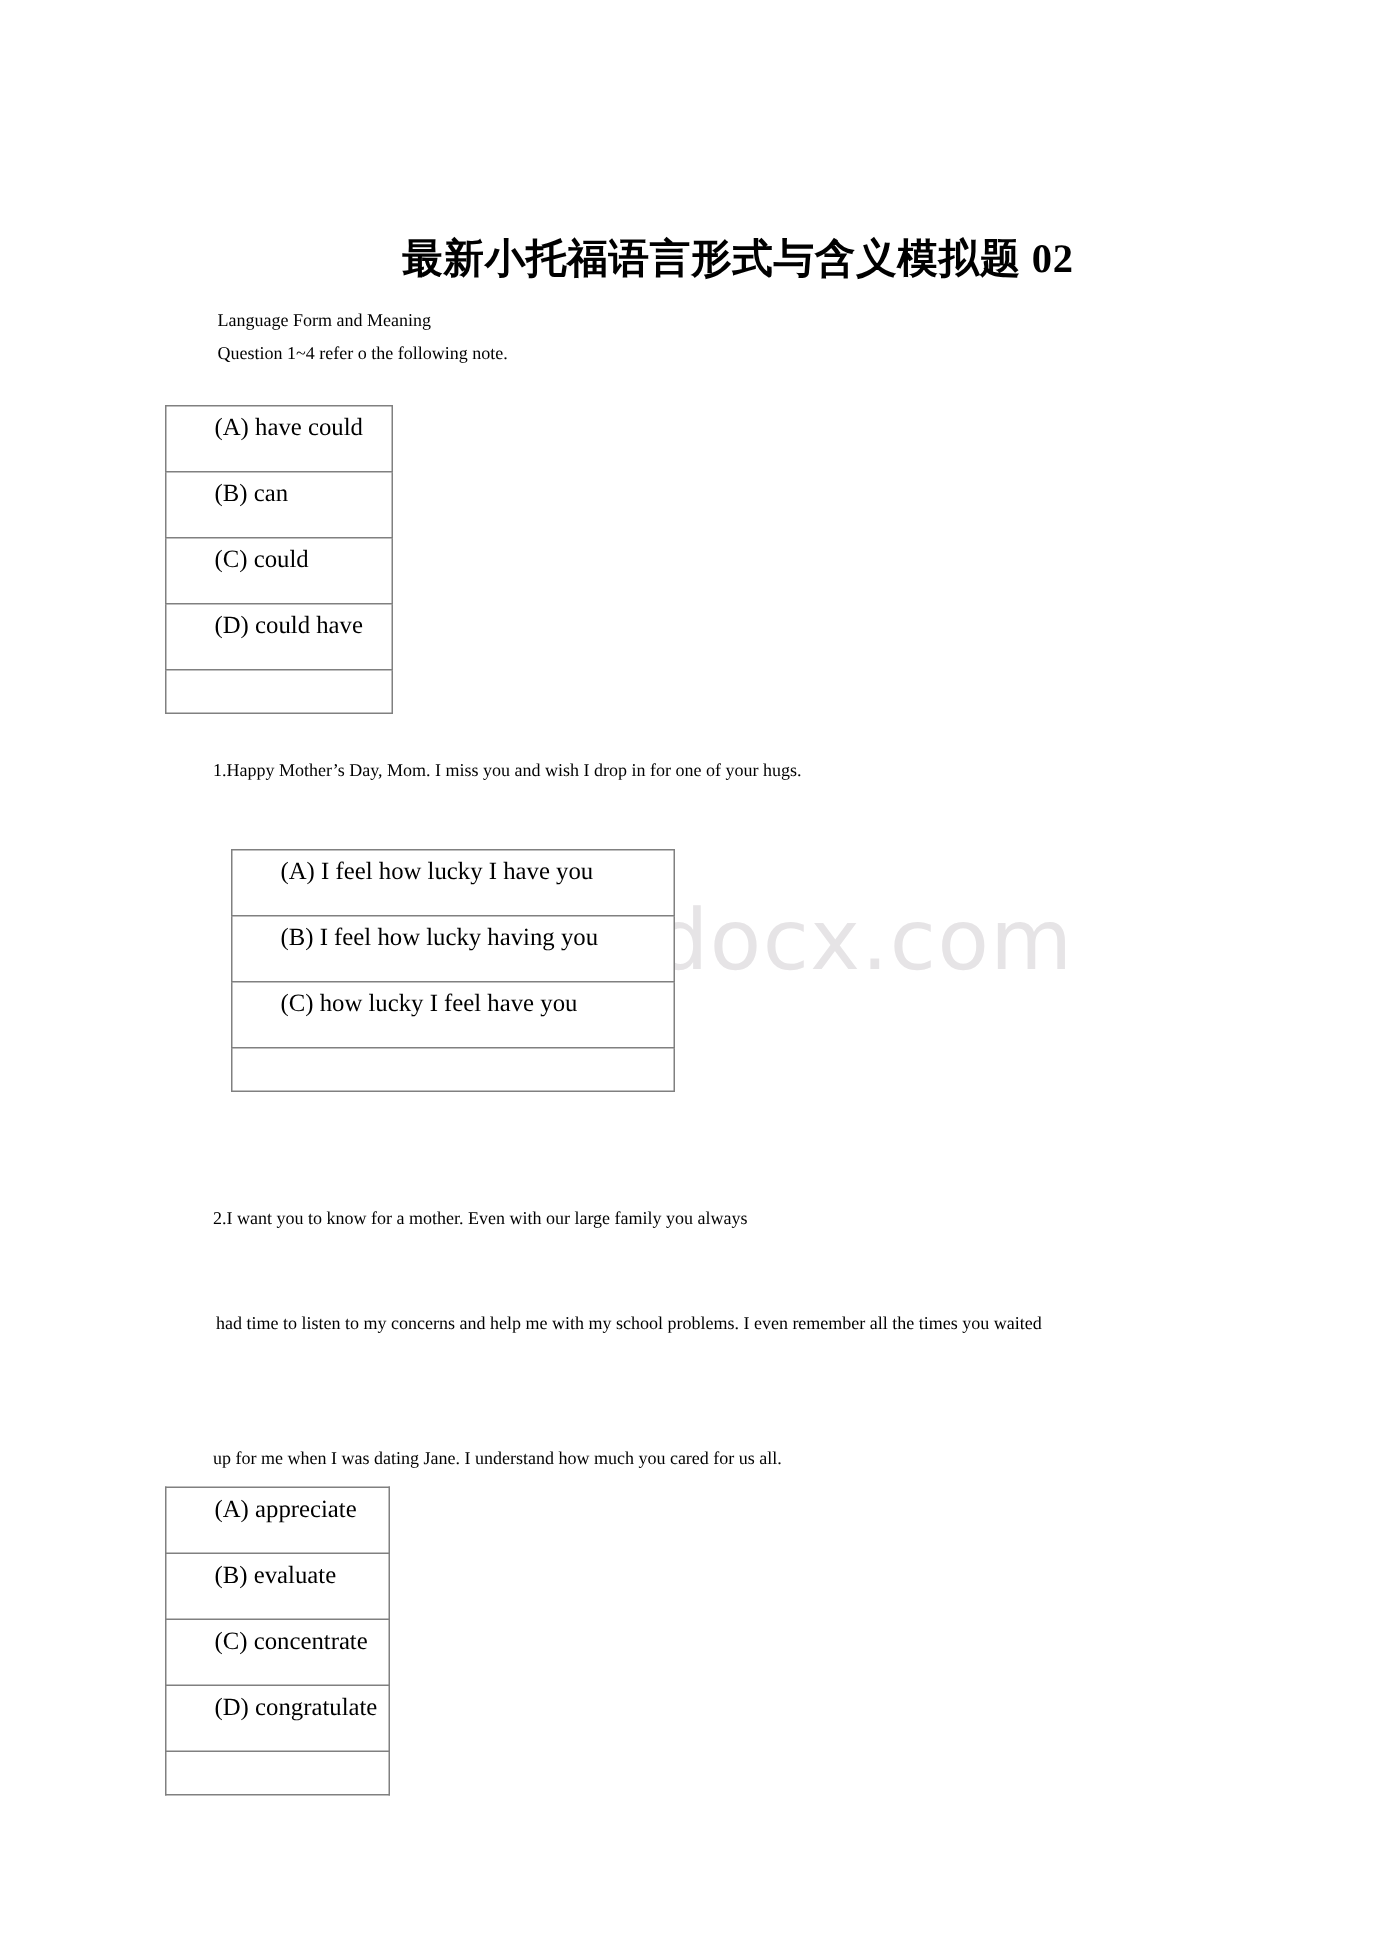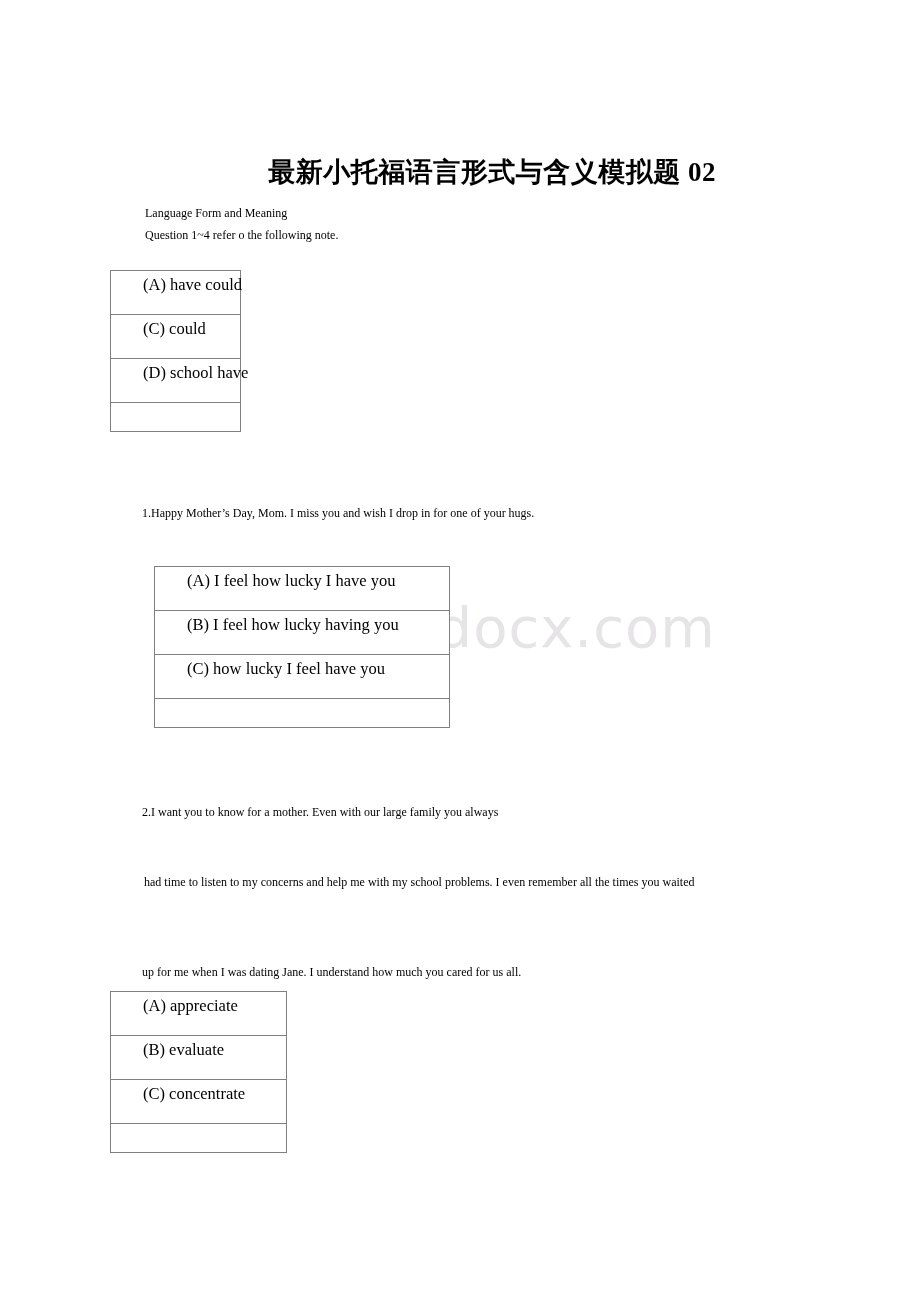--- a/index.html
+++ b/index.html
@@ -84,23 +84,23 @@
     height: 28px;
     vertical-align: top;
     white-space: nowrap;
     background: #ffffff;
   }
   .opt-table td.blank {
     padding: 4px 6px 4px 32px;
     height: 20px;
   }
 
-  #table-1 { left: 110px; top: 270px; width: 131px; padding-left: 32px; }
+  #table-1 { left: 110px; top: 270px; width: 152px; padding-left: 32px; }
   #table-2 { left: 110px; top: 566px; width: 296px; margin-left: 44px; }
-  #table-3 { left: 110px; top: 991px; width: 177px; }
+  #table-3 { left: 110px; top: 991px; width: 150px; }
 </style>
 </head>
 <body>
 
 <div class="page">
 
   <div class="watermark">www.bdocx.com</div>
 
   <div class="content">
 
@@ -109,24 +109,27 @@
     <div class="para p-lfm">Language Form and Meaning</div>
 
     <div class="para p-quest">Question 1~4 refer o the following note.</div>
 
     <table class="opt-table" id="table-1">
       <tbody>
         <tr>
           <td>(A) have could</td>
         </tr>
         <tr>
+          <td>(B) can</td>
+        </tr>
+        <tr>
           <td>(C) could</td>
         </tr>
         <tr>
-          <td>(D) school have</td>
+          <td>(D) could have</td>
         </tr>
         <tr>
           <td class="blank"></td>
         </tr>
       </tbody>
     </table>
 
     <div class="para p-q1">1.Happy Mother’s Day, Mom. I miss you and wish I drop in for one of your hugs.</div>
 
     <table class="opt-table" id="table-2">
@@ -157,19 +160,22 @@
         <tr>
           <td>(A) appreciate</td>
         </tr>
         <tr>
           <td>(B) evaluate</td>
         </tr>
         <tr>
           <td>(C) concentrate</td>
         </tr>
         <tr>
+          <td>(D) congratulate</td>
+        </tr>
+        <tr>
           <td class="blank"></td>
         </tr>
       </tbody>
     </table>
 
   </div>
 </div>
 
 </body></html>

